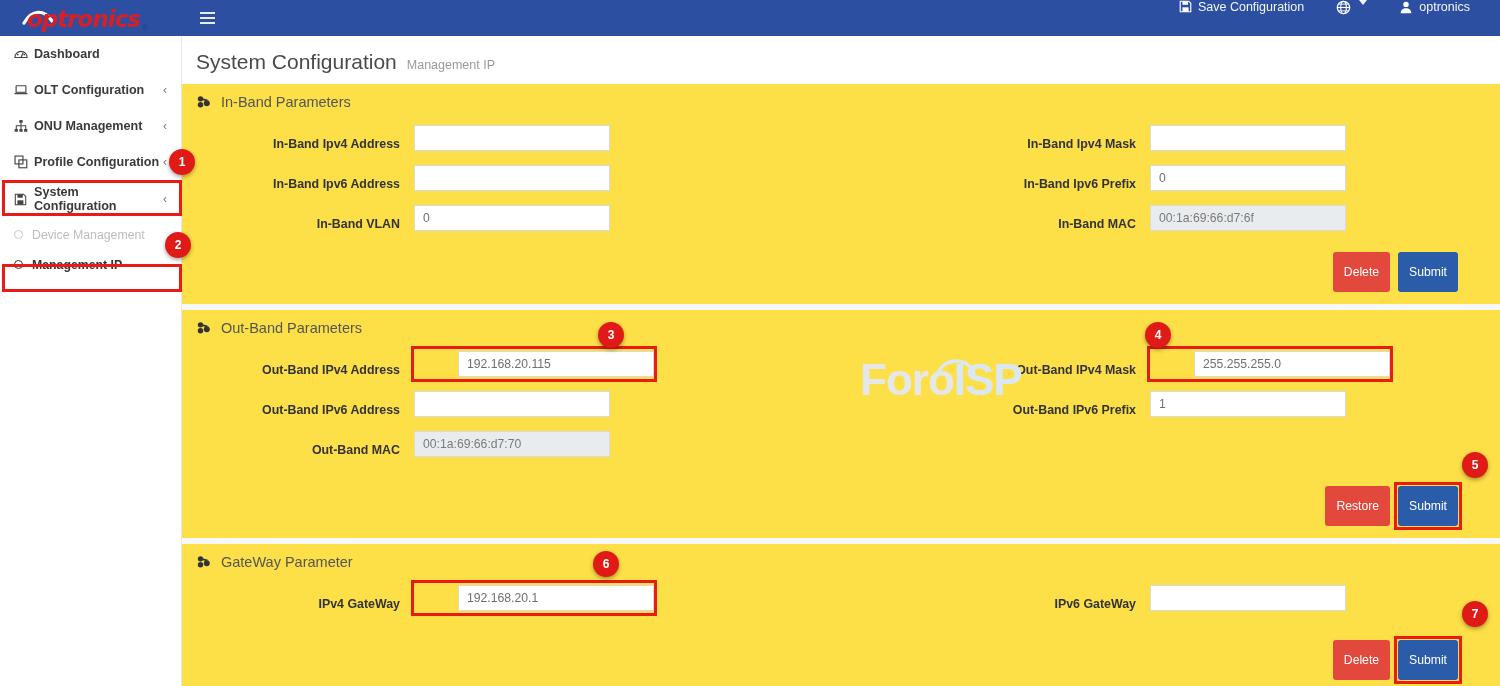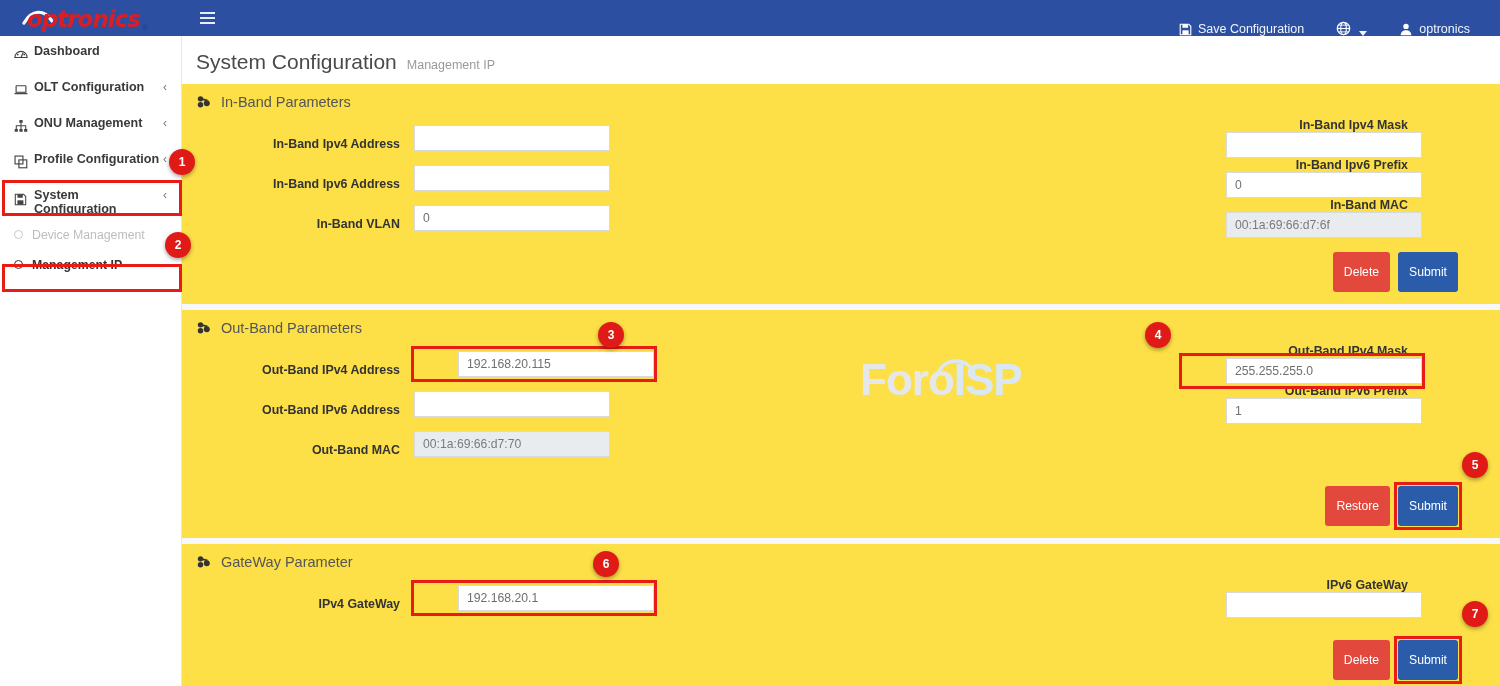--- a/index.html
+++ b/index.html
@@ -39,38 +39,38 @@
     margin-left: 12px; width: 26px; height: 26px;
     display: flex; flex-direction: column; justify-content: center;
     align-items: center; gap: 3px; cursor: pointer;
   }
   .hamburger span { display: block; width: 15px; height: 2px; background: #e8ecf6; }
   .topbar-right {
     margin-left: auto; display: flex; align-items: center;
     gap: 0px; padding-right: 14px; color: #ffffff;
   }
   .tb-item {
-    display: flex; align-items: flex-end; gap: 6px;
+    display: flex; align-items: flex-start; gap: 6px;
     font-size: 12.5px; color: #f2f5fb; padding: 0 16px; height: 36px;
     cursor: pointer; white-space: nowrap;
   }
   .tb-item svg { display: block; }
   .caret-down {
     width: 0; height: 0; border-left: 4px solid transparent;
     border-right: 4px solid transparent; border-top: 5px solid #f2f5fb;
     margin-left: 2px;
   }
 
   
   .sidebar {
     position: absolute; top: 36px; left: 0; width: 182px; height: 650px;
     background: #ffffff; border-right: 1px solid #e7e7e7;
   }
   .nav-item {
-    display: flex; height: 36px; padding: 8px 14px;
+    display: flex; align-items: center; height: 36px; padding: 17px 14px;
     font-size: 12.6px; font-weight: bold; color: #3a3a3a; cursor: pointer;
     position: relative;
   }
   .nav-item .ico {
     width: 20px; display: flex; align-items: center; justify-content: flex-start;
     color: #444; flex: 0 0 20px;
   }
   .nav-item .lbl { flex: 1; }
   .nav-item .chev {
     font-size: 12px; color: #777; font-weight: normal; margin-left: auto;
@@ -108,21 +108,21 @@
 
   .sec-head {
     display: flex; align-items: center; gap: 9px;
     padding: 10px 0 8px 14px; font-size: 14.5px; color: #555; font-weight: normal;
   }
   .sec-head .cubes { color: #333; display: block; }
 
   .form-row { display: flex; height: 40px; align-items: center; }
   .fcol { display: flex; align-items: flex-end; }
   .fcol.left { width: 620px; }
-  .fcol.right { width: 620px; flex-direction: column; }
+  .fcol.right { width: 620px; }
   .flabel {
     font-size: 12.4px; font-weight: bold; color: #333;
     text-align: right; padding-right: 14px;
   }
   .fcol.left .flabel { width: 232px; }
   .fcol.right .flabel { width: 348px; }
   .finput {
     width: 196px; height: 26px; border: 1px solid #d9dadb; background: #ffffff;
     font-size: 12.2px; color: #6f6f6f; padding: 0 8px; border-radius: 0;
     font-family: "Liberation Sans", sans-serif; outline: none;

